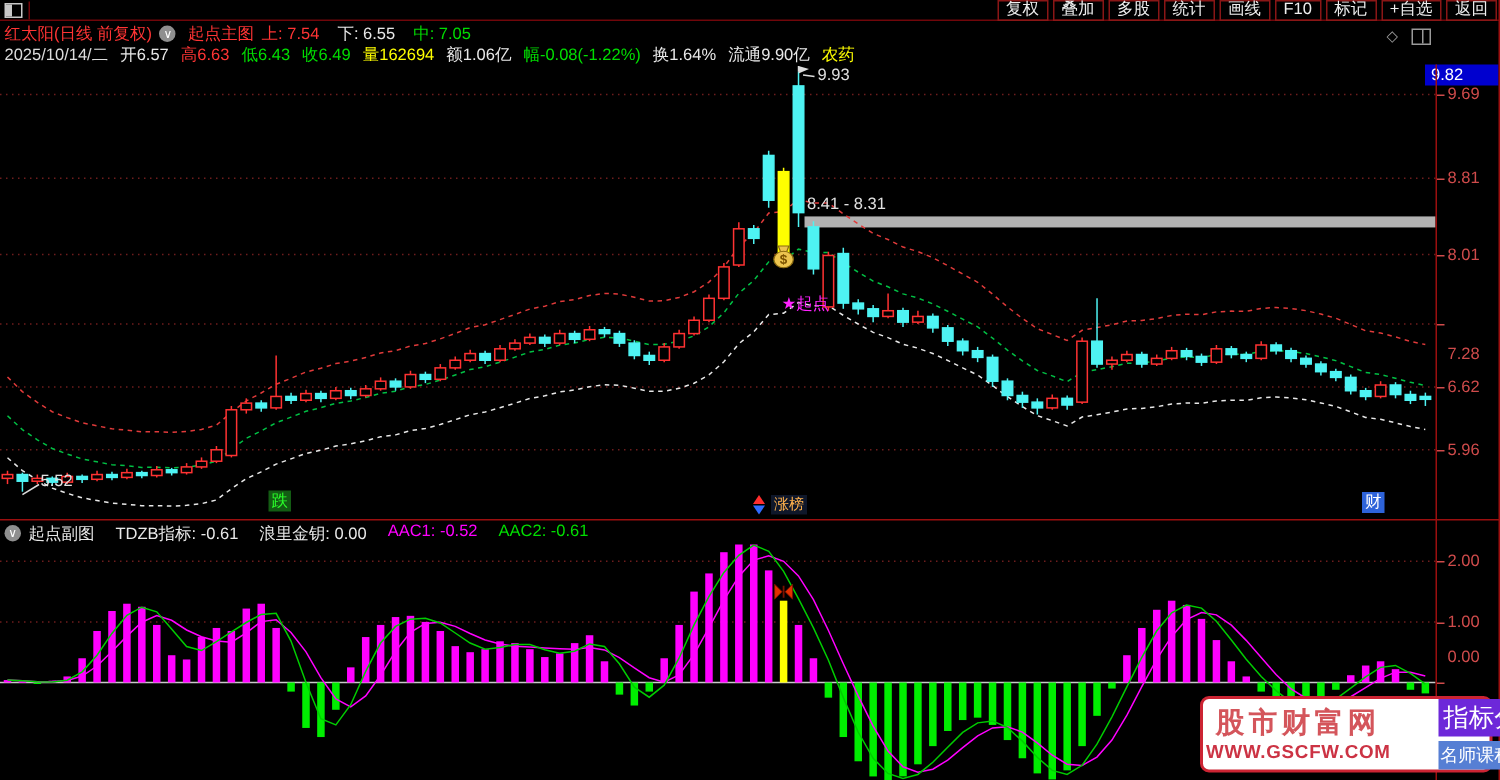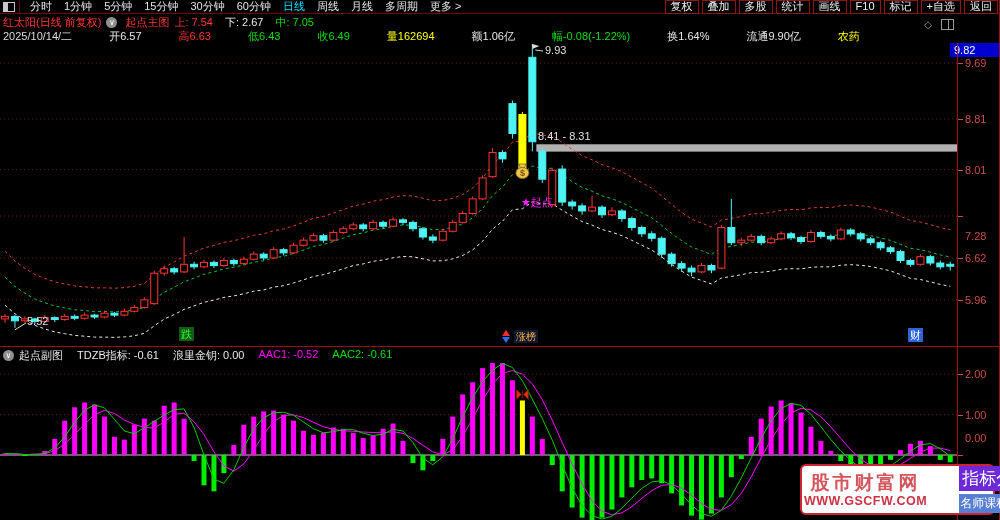--- a/index.html
+++ b/index.html
@@ -19,21 +19,21 @@
   .row2{position:absolute;left:0;top:15px;width:1000px;height:14px;display:flex;align-items:center;}
   .row3{position:absolute;left:0;top:29px;width:1000px;height:14px;display:flex;align-items:center;}
   .title-red{color:#ff3434;margin:0 5px 0 3px;white-space:nowrap;}
   .circ{width:11px;height:11px;border-radius:50%;background:#8f8f8f;color:#fff;font-size:8px;line-height:11px;
     text-align:center;margin-right:5px;flex:none;}
   .metric{margin-right:12px;white-space:nowrap;}
   .row2-icons{position:absolute;right:46px;top:4px;display:flex;gap:9px;align-items:center;}
   .diamond{color:#9a9a9a;font-size:10px;line-height:10px;}
   .split-icon{width:11px;height:9px;border:1px solid #9a9a9a;position:relative;}
   .split-icon::after{content:"";position:absolute;left:6px;top:0;width:1px;height:9px;background:#9a9a9a;}
-  .qfield{margin-right:8px;white-space:nowrap;margin-left:29px;}
+  .qfield{margin-right:8px;white-space:nowrap;}
   
   .chart-main{position:absolute;left:0;top:43px;width:1000px;height:303px;}
   .chart-sub{position:absolute;left:0;top:363px;width:1000px;height:157px;}
   .sub-header{position:absolute;left:0;top:346px;width:1000px;height:17px;display:flex;align-items:center;
     border-top:1px solid #9b0f0f;box-sizing:border-box;}
   .sh-item{margin-right:14px;white-space:nowrap;}
   .axis-line{position:absolute;left:957px;top:43px;width:1px;height:477px;background:#9b0f0f;}
   .right-edge{position:absolute;left:999px;top:0;width:1px;height:520px;background:#9b0f0f;}
   .y-label{position:absolute;left:965px;width:34px;color:#cf4b4b;white-space:nowrap;}
   .tick{position:absolute;left:958px;width:5px;height:1px;background:#cf4b4b;}
@@ -63,54 +63,41 @@
   svg{position:absolute;left:0;top:0;}
 </style>
 </head>
 <body>
 
 <div class="screen">
 
   <div class="topbar">
     <div class="win-icon"></div>
     <div class="tb-divider"></div>
-    <div id="period-menu" style="display:flex;align-items:center;">
-        <span class="menu-item">分时</span>
-        <span class="menu-item">1分钟</span>
-        <span class="menu-item">5分钟</span>
-        <span class="menu-item">15分钟</span>
-        <span class="menu-item">30分钟</span>
-        <span class="menu-item">60分钟</span>
-        <span class="menu-item active">日线</span>
-        <span class="menu-item">周线</span>
-        <span class="menu-item">月线</span>
-        <span class="menu-item">多周期</span>
-        <span class="menu-item">更多 &gt;</span>
-      </div>
     <div class="tb-spacer"></div>
     <div id="toolbar-buttons" style="display:flex;margin-right:2px;">
         <span class="tb-btn">复权</span>
         <span class="tb-btn">叠加</span>
         <span class="tb-btn">多股</span>
         <span class="tb-btn">统计</span>
         <span class="tb-btn">画线</span>
         <span class="tb-btn">F10</span>
         <span class="tb-btn">标记</span>
         <span class="tb-btn">+自选</span>
         <span class="tb-btn">返回</span>
       </div>
   </div>
 
   <div class="row2">
     <span class="title-red" id="stock-title">红太阳(日线 前复权)</span>
     <span class="circ">∨</span>
     <span class="title-red" id="panel-name">起点主图</span>
     <span id="info-metrics" style="display:flex;">
         <span class="metric" style="color: rgb(255, 52, 52);">上: 7.54</span>
-        <span class="metric" style="color: rgb(232, 232, 232);">下: 2.67</span>
+        <span class="metric" style="color: rgb(232, 232, 232);">下: 6.55</span>
         <span class="metric" style="color: rgb(0, 221, 0);">中: 7.05</span>
       </span>
     <div class="row2-icons">
       <span class="diamond">◇</span>
       <span class="split-icon"></span>
     </div>
   </div>
 
   <div class="row3">
     <span class="qfield" id="quote-date" style="margin-left:3px;">2025/10/14/二</span>

